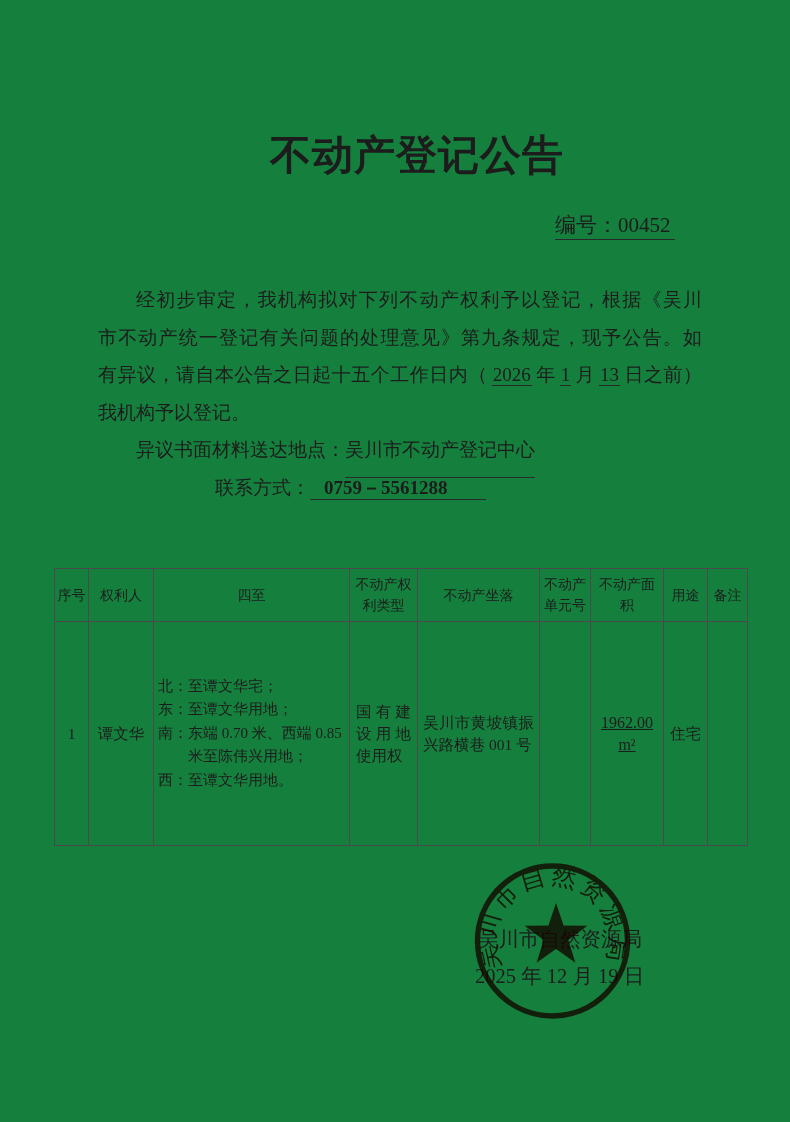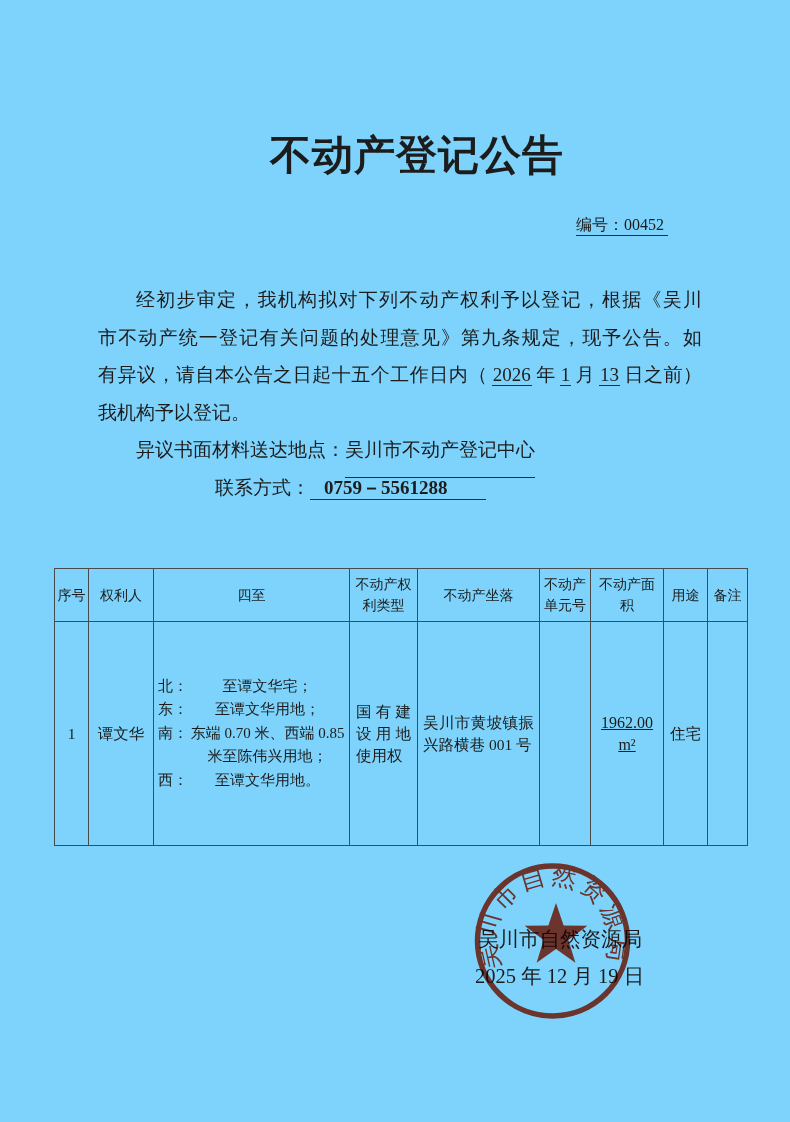--- a/index.html
+++ b/index.html
@@ -1,36 +1,36 @@
 <!DOCTYPE html>
 <html><head>
 <meta charset="utf-8">
 <style>
   html,body{margin:0;padding:0;background:#e8e8e8;}
   .page{
     position:relative;
     width:790px;height:1122px;
     margin:0 auto;
-    background:#7dd3fc;
+    background:#15803d;
     overflow:hidden;
     font-family:"Liberation Serif","DejaVu Serif",serif;
     color:#1c1c1c;
   }
   .doc-title{
     position:absolute;top:130px;left:0;width:790px;
     text-align:center;
     transform:translateX(22px);
     font-family:"Liberation Sans","DejaVu Sans",sans-serif;
     font-weight:700;
     font-size:41px;line-height:50px;
     letter-spacing:1px;
   }
   .doc-number{
-    position:absolute;top:213px;left:576px;
-    font-size:16px;line-height:24px;
+    position:absolute;top:213px;left:555px;
+    font-size:21px;line-height:24px;
   }
   .doc-number .u{border-bottom:1.5px solid #2a2a2a;padding:0 4px 2px 0;}
   .body-block{
     position:absolute;top:281px;left:98px;width:604px;
     font-size:19px;line-height:37.5px;
   }
   .bline{width:604px;}
   .j{text-align:justify;text-align-last:justify;}
   .indent{text-indent:2em;}
   .num-u{border-bottom:1.5px solid #2a2a2a;margin:8px 4px;padding:0 1px;}
@@ -52,21 +52,21 @@
     font-weight:normal;
     text-align:center;vertical-align:middle;
     padding:0 2px;
     overflow:hidden;
   }
   .reg-table th{font-size:14px;line-height:21px;height:52px;}
   .reg-table td{font-size:15.5px;line-height:22px;height:223px;}
   td.cell-boundaries{text-align:left;padding:0 2px 0 4px;}
   .bnd-line{display:flex;line-height:23.5px;font-size:15px;}
   .bnd-label{flex:0 0 1.7em;}
-  .bnd-text{flex:1;text-align:center;}
+  .bnd-text{flex:1;}
   td.cell-type{text-align:justify;text-justify:inter-ideograph;padding:0 6px;}
   td.cell-location{text-align:justify;text-justify:inter-ideograph;padding:0 5px;}
   td.cell-area{font-size:16px;text-decoration:underline;}
   
   .footer-issuer{position:absolute;top:926px;left:478px;font-size:20.5px;line-height:26px;}
   .footer-date{position:absolute;top:963px;left:475px;font-size:20.5px;line-height:26px;}
   .stamp{
     position:absolute;top:857px;left:469px;width:168px;height:168px;
     mix-blend-mode:multiply;opacity:.93;
   }

